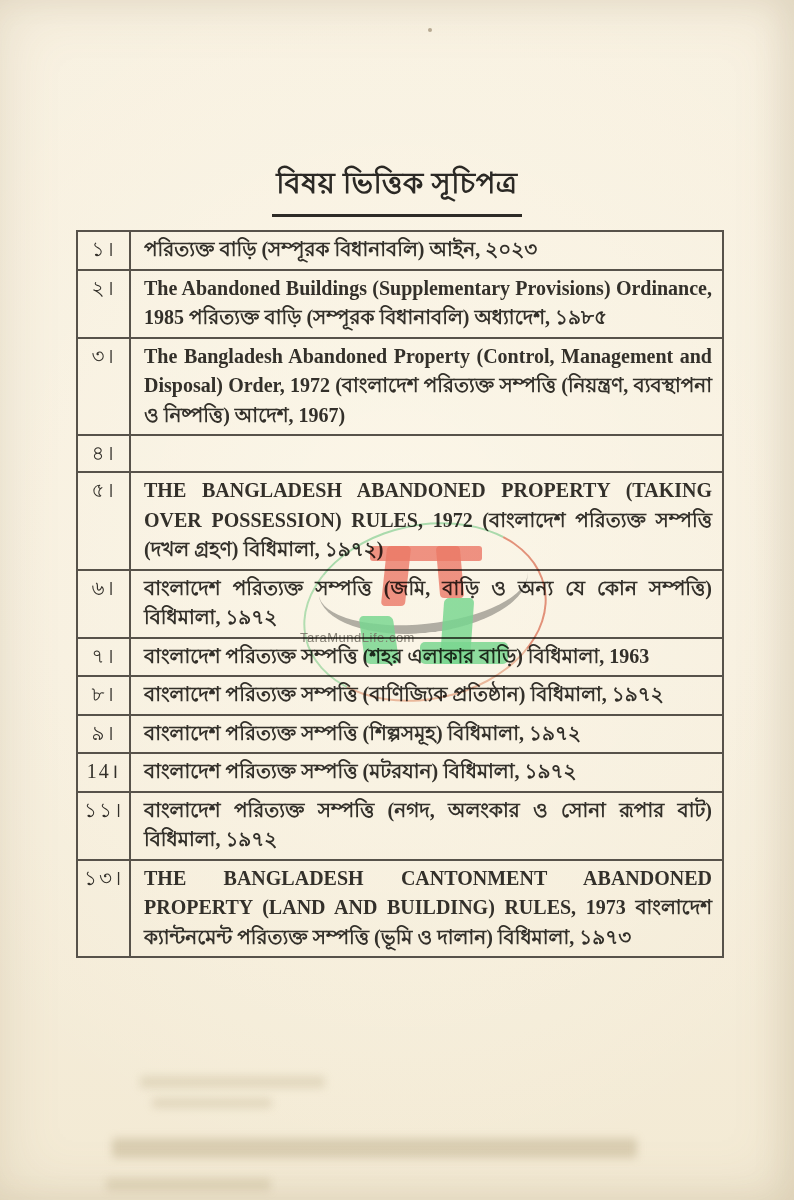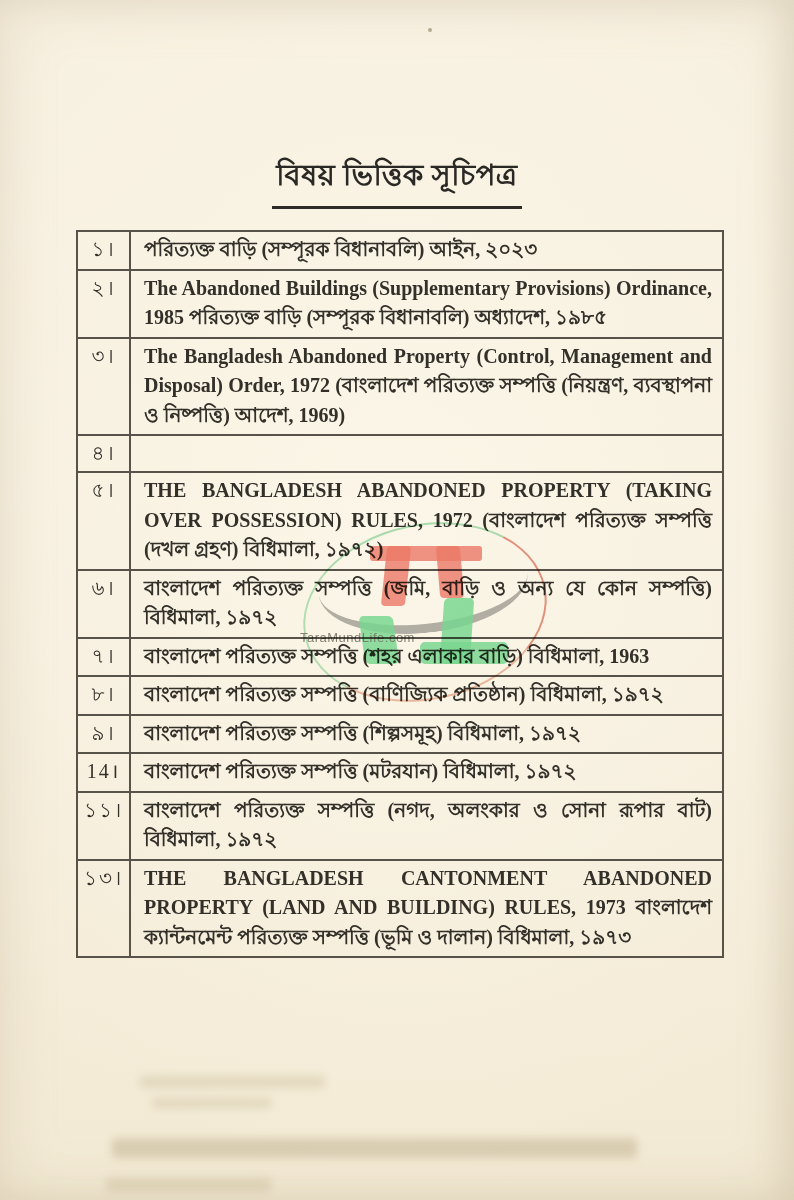--- a/index.html
+++ b/index.html
@@ -11,21 +11,21 @@
       radial-gradient(ellipse 120% 90% at 50% 45%, rgba(255,252,240,.55) 0%, rgba(255,252,240,0) 60%),
       linear-gradient(180deg,#f8f1e1 0%,#f6eedd 55%,#f3ead4 100%);
     box-shadow: inset 0 0 60px rgba(150,130,90,.18), inset -14px 0 28px rgba(150,130,90,.10);
     overflow:hidden;
     font-family:"Liberation Serif","DejaVu Serif",serif;
     color:#33302a;
   }
   .title{
     position:absolute;top:152px;left:0;right:0;
     text-align:center;font-size:29px;font-weight:bold;color:#2b2925;
-    margin:0;letter-spacing:.5px;
+    margin:8px;letter-spacing:.5px;
   }
   .title .underlined{
     display:inline-block;
     border-bottom:3px solid #2e2b26;
     padding:0 4px 5px 4px;
   }
   .toc-table{
     position:absolute;left:76px;top:230px;width:644px;
     border:2.4px solid #57524a;
     background:rgba(255,255,255,0.0);
@@ -102,21 +102,21 @@
       <div class="cell-text">পরিত্যক্ত বাড়ি (সম্পূরক বিধানাবলি) আইন, ২০২৩</div>
     </div>
 
     <div class="row">
       <div class="cell-no">২।</div>
       <div class="cell-text">The Abandoned Buildings (Supplementary Provisions) Ordinance, 1985 পরিত্যক্ত বাড়ি (সম্পূরক বিধানাবলি) অধ্যাদেশ, ১৯৮৫</div>
     </div>
 
     <div class="row">
       <div class="cell-no">৩।</div>
-      <div class="cell-text">The Bangladesh Abandoned Property (Control, Management and Disposal) Order, 1972 (বাংলাদেশ পরিত্যক্ত সম্পত্তি (নিয়ন্ত্রণ, ব্যবস্থাপনা ও নিষ্পত্তি) আদেশ, 1969)</div>
+      <div class="cell-text">The Bangladesh Abandoned Property (Control, Management and Disposal) Order, 1972 (বাংলাদেশ পরিত্যক্ত সম্পত্তি (নিয়ন্ত্রণ, ব্যবস্থাপনা ও নিষ্পত্তি) আদেশ, 1967)</div>
     </div>
 
     <div class="row">
       <div class="cell-no">৪।</div>
     </div>
 
     <div class="row">
       <div class="cell-no">৫।</div>
       <div class="cell-text">THE BANGLADESH ABANDONED PROPERTY (TAKING OVER POSSESSION) RULES, 1972 (বাংলাদেশ পরিত্যক্ত সম্পত্তি (দখল গ্রহণ) বিধিমালা, ১৯৭২)</div>
     </div>

